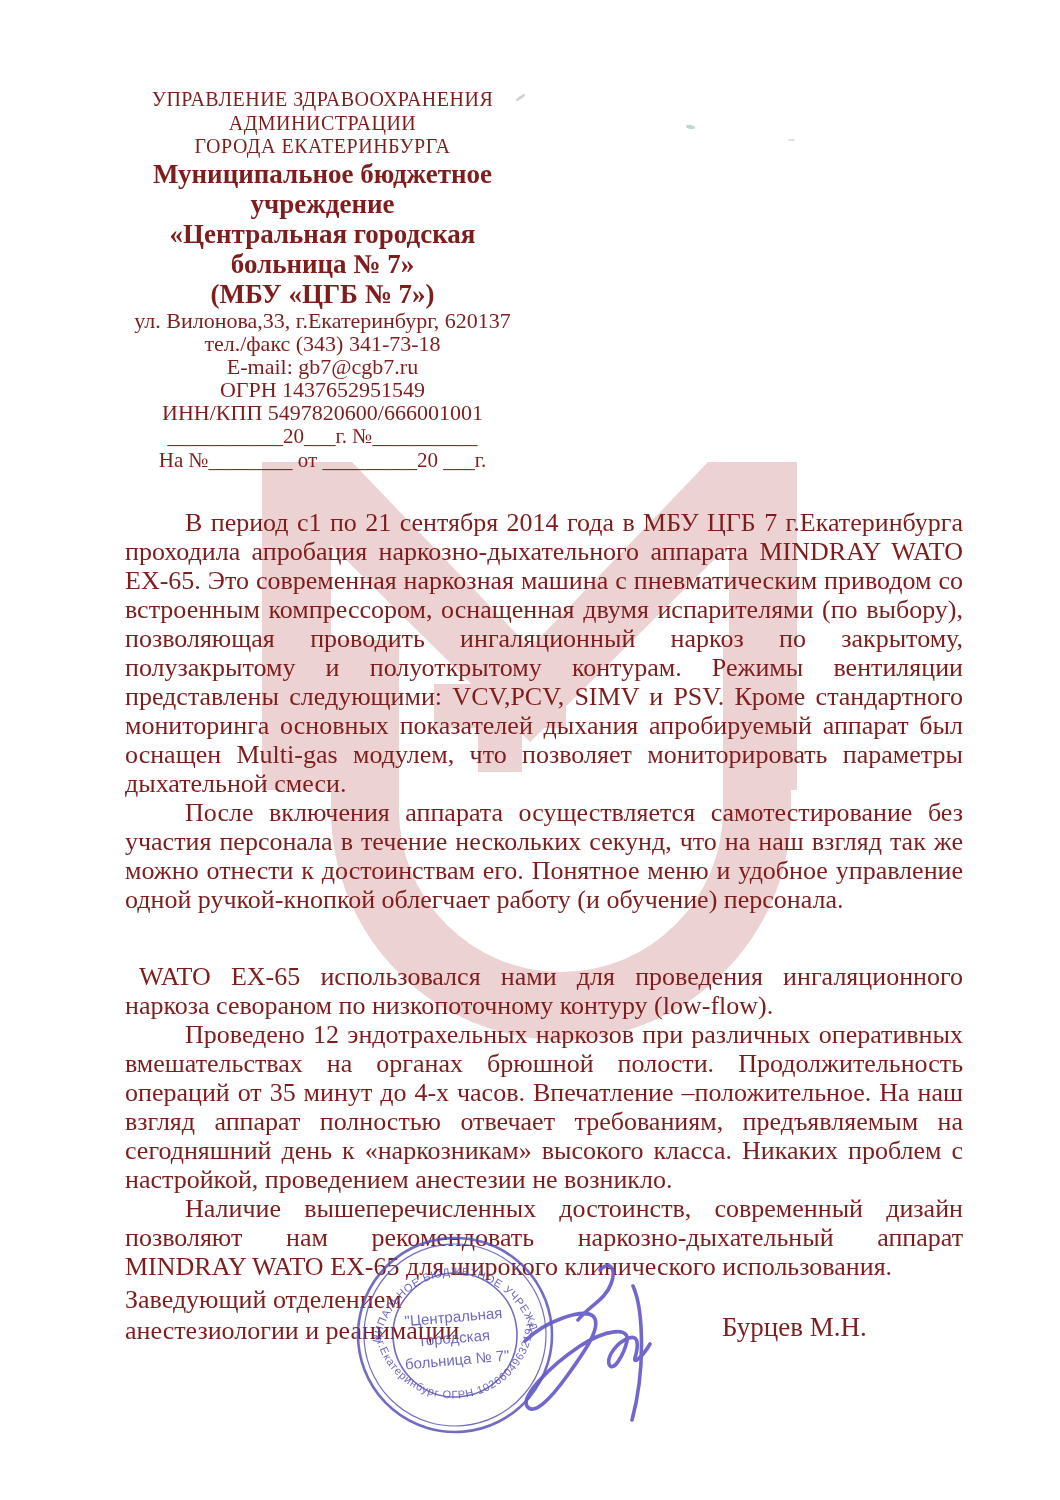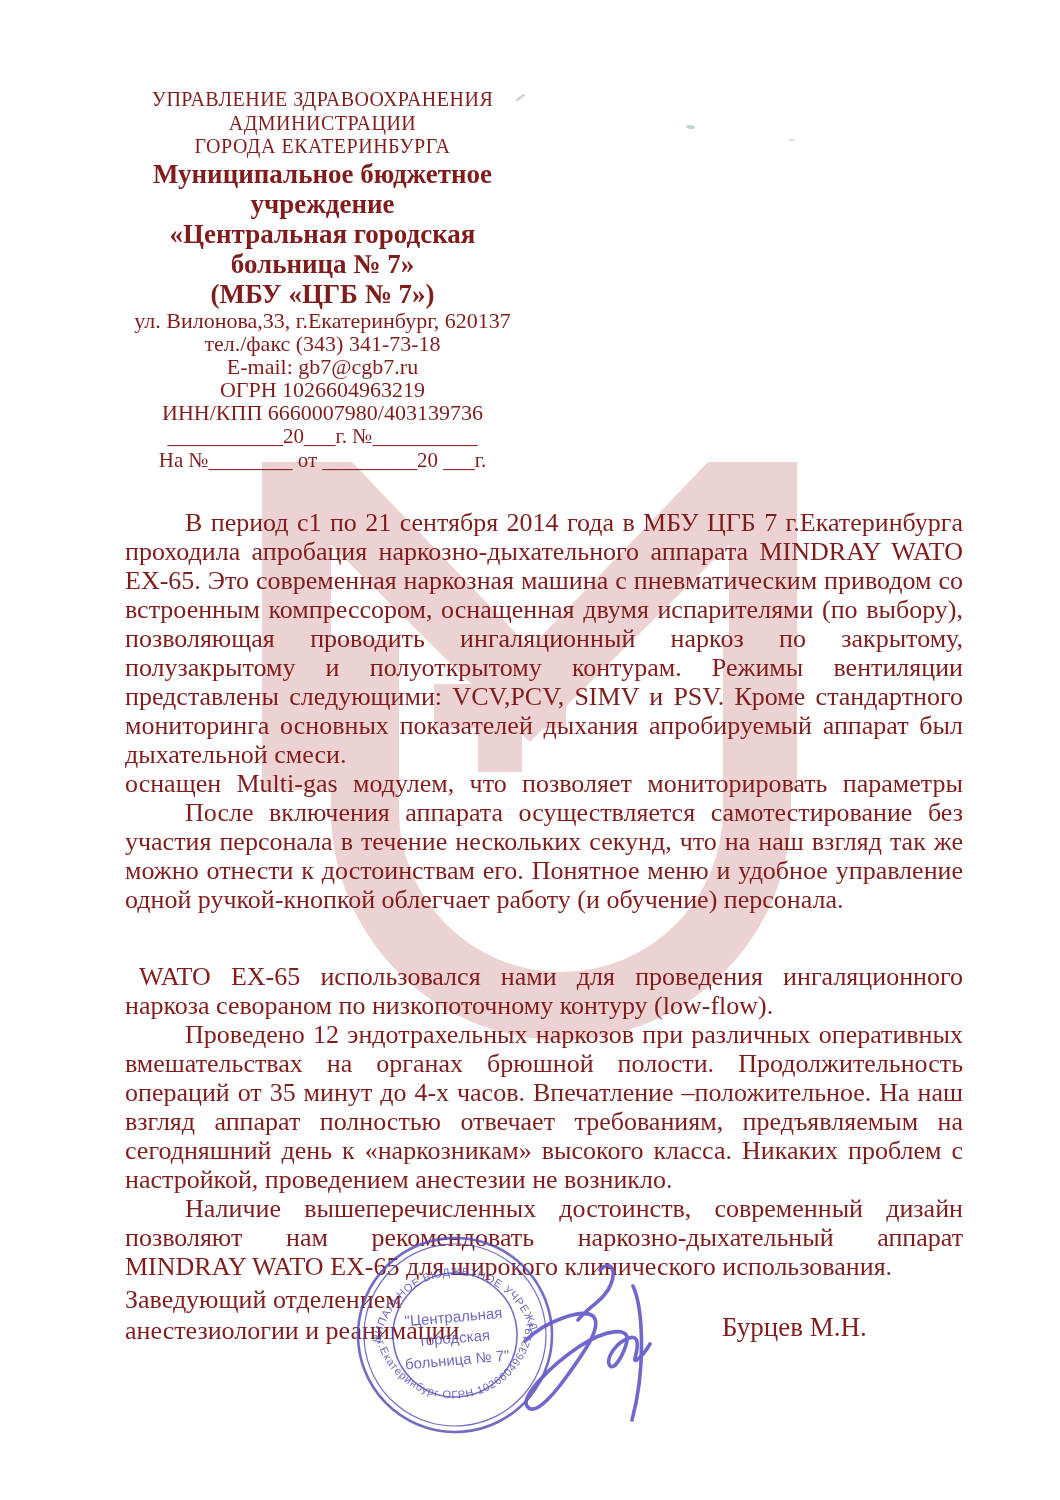--- a/index.html
+++ b/index.html
@@ -58,38 +58,38 @@
     <div class="lh-small">АДМИНИСТРАЦИИ</div>
     <div class="lh-small">ГОРОДА ЕКАТЕРИНБУРГА</div>
     <div class="lh-bold">Муниципальное бюджетное</div>
     <div class="lh-bold">учреждение</div>
     <div class="lh-bold">«Центральная городская</div>
     <div class="lh-bold">больница № 7»</div>
     <div class="lh-bold">(МБУ «ЦГБ № 7»)</div>
     <div class="lh-info">ул. Вилонова,33, г.Екатеринбург, 620137</div>
     <div class="lh-info">тел./факс (343) 341-73-18</div>
     <div class="lh-info">E-mail: gb7@cgb7.ru</div>
-    <div class="lh-info">ОГРН 1026604963219</div>
-    <div class="lh-info">ИНН/КПП 6660007980/403139736</div>
+    <div class="lh-info">ОГРН 1437652951549</div>
+    <div class="lh-info">ИНН/КПП 5497820600/666001001</div>
     <div class="lh-form">___________20___г. №__________</div>
     <div class="lh-form">На №________ от _________20 ___г.</div>
   </div>
 
   <div class="bodytext">
 
     <div class="ln ind">В период с1 по 21 сентября 2014 года в МБУ ЦГБ 7 г.Екатеринбурга</div>
     <div class="ln">проходила апробация наркозно-дыхательного аппарата MINDRAY WATO</div>
     <div class="ln">EX-65. Это современная наркозная машина с пневматическим приводом со</div>
     <div class="ln">встроенным компрессором, оснащенная двумя испарителями (по выбору),</div>
     <div class="ln">позволяющая проводить ингаляционный наркоз по закрытому,</div>
     <div class="ln">полузакрытому и полуоткрытому контурам. Режимы вентиляции</div>
     <div class="ln">представлены следующими: VCV,PCV, SIMV и PSV. Кроме стандартного</div>
     <div class="ln">мониторинга основных показателей дыхания апробируемый аппарат был</div>
+    <div class="ln">оснащен Multi-gas модулем, что позволяет мониторировать параметры</div>
     <div class="ln last">дыхательной смеси.</div>
-    <div class="ln">оснащен Multi-gas модулем, что позволяет мониторировать параметры</div>
 
     <div class="ln ind">После включения аппарата осуществляется самотестирование без</div>
     <div class="ln">участия персонала в течение нескольких секунд, что на наш взгляд так же</div>
     <div class="ln">можно отнести к достоинствам его. Понятное меню и удобное управление</div>
     <div class="ln last">одной ручкой-кнопкой облегчает работу (и обучение) персонала.</div>
 
     <div class="ln ind-sm">WATO EX-65 использовался нами для проведения ингаляционного</div>
     <div class="ln last">наркоза  севораном  по низкопоточному  контуру (low-flow).</div>
 
     <div class="ln ind">Проведено 12 эндотрахельных наркозов при различных оперативных</div>

